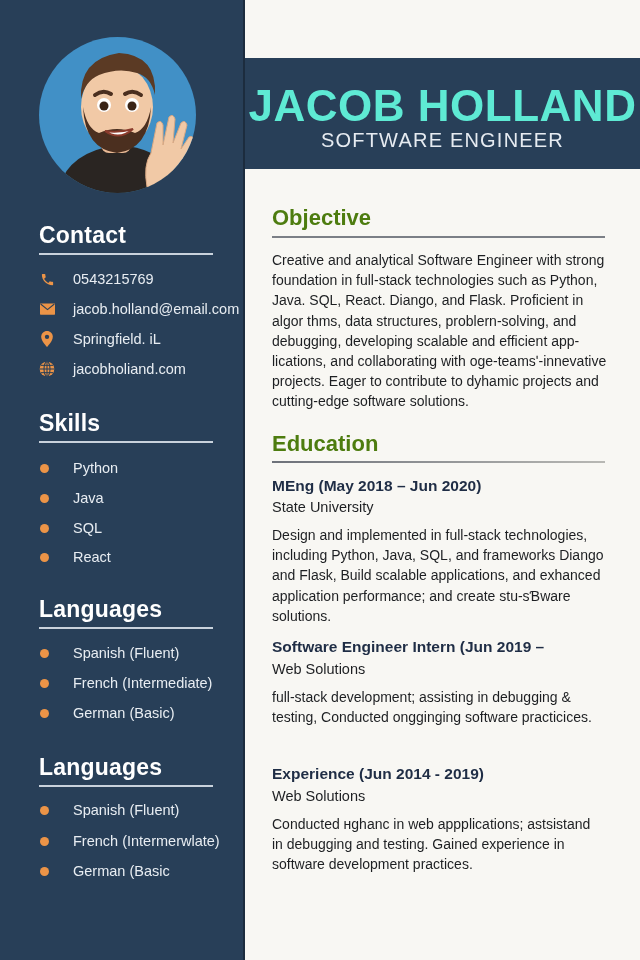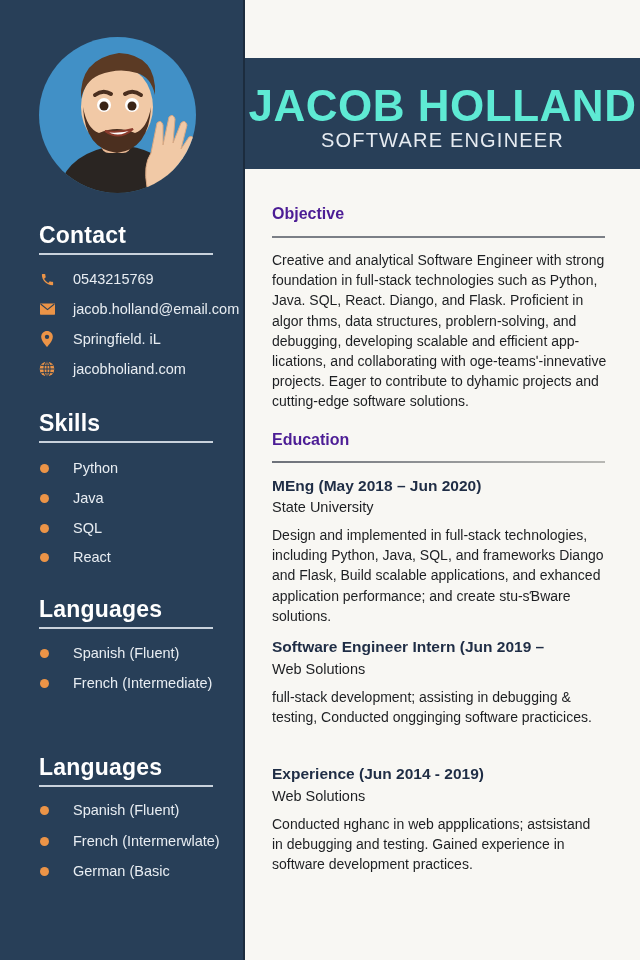--- a/index.html
+++ b/index.html
@@ -56,21 +56,21 @@
     font-size: 44px; font-weight: bold; letter-spacing: 0.5px;
     color: #5eead4;
     text-align: center;
   }
   .role {
     position: absolute; left: 0; right: 0; top: 71px;
     font-size: 20px; letter-spacing: 1.2px; color: #e6ebf1;
   }
   .main-title {
     position: absolute; left: 272px;
-    font-size: 16px; font-weight: bold; color: #4c1d95;
+    font-size: 22px; font-weight: bold; color: #4d7c0f;
   }
   .main-rule {
     position: absolute; left: 272px; width: 333px; height: 1.5px;
     background: #7b7f86;
   }
   .para {
     position: absolute; left: 272px; width: 340px;
     font-size: 14px; line-height: 20.2px; color: #1d1f22;
   }
   .entry-title {
@@ -180,20 +180,24 @@
 
   <div class="section-title" style="top:596px;">Languages</div>
   <div class="section-rule" style="top:627px;"></div>
   <div class="list-row" style="top:642px;">
       <span class="dot"></span>
       <span>Spanish (Fluent)</span>
     </div>
   <div class="list-row" style="top:672px;">
       <span class="dot"></span>
       <span>French (Intermediate)</span>
+    </div>
+  <div class="list-row" style="top:702px;">
+      <span class="dot"></span>
+      <span>German (Basic)</span>
     </div>
 
   <div class="section-title" style="top:754px;">Languages</div>
   <div class="section-rule" style="top:785px;"></div>
   <div class="list-row" style="top:799px;">
       <span class="dot"></span>
       <span>Spanish (Fluent)</span>
     </div>
   <div class="list-row" style="top:830px;">
       <span class="dot"></span>

